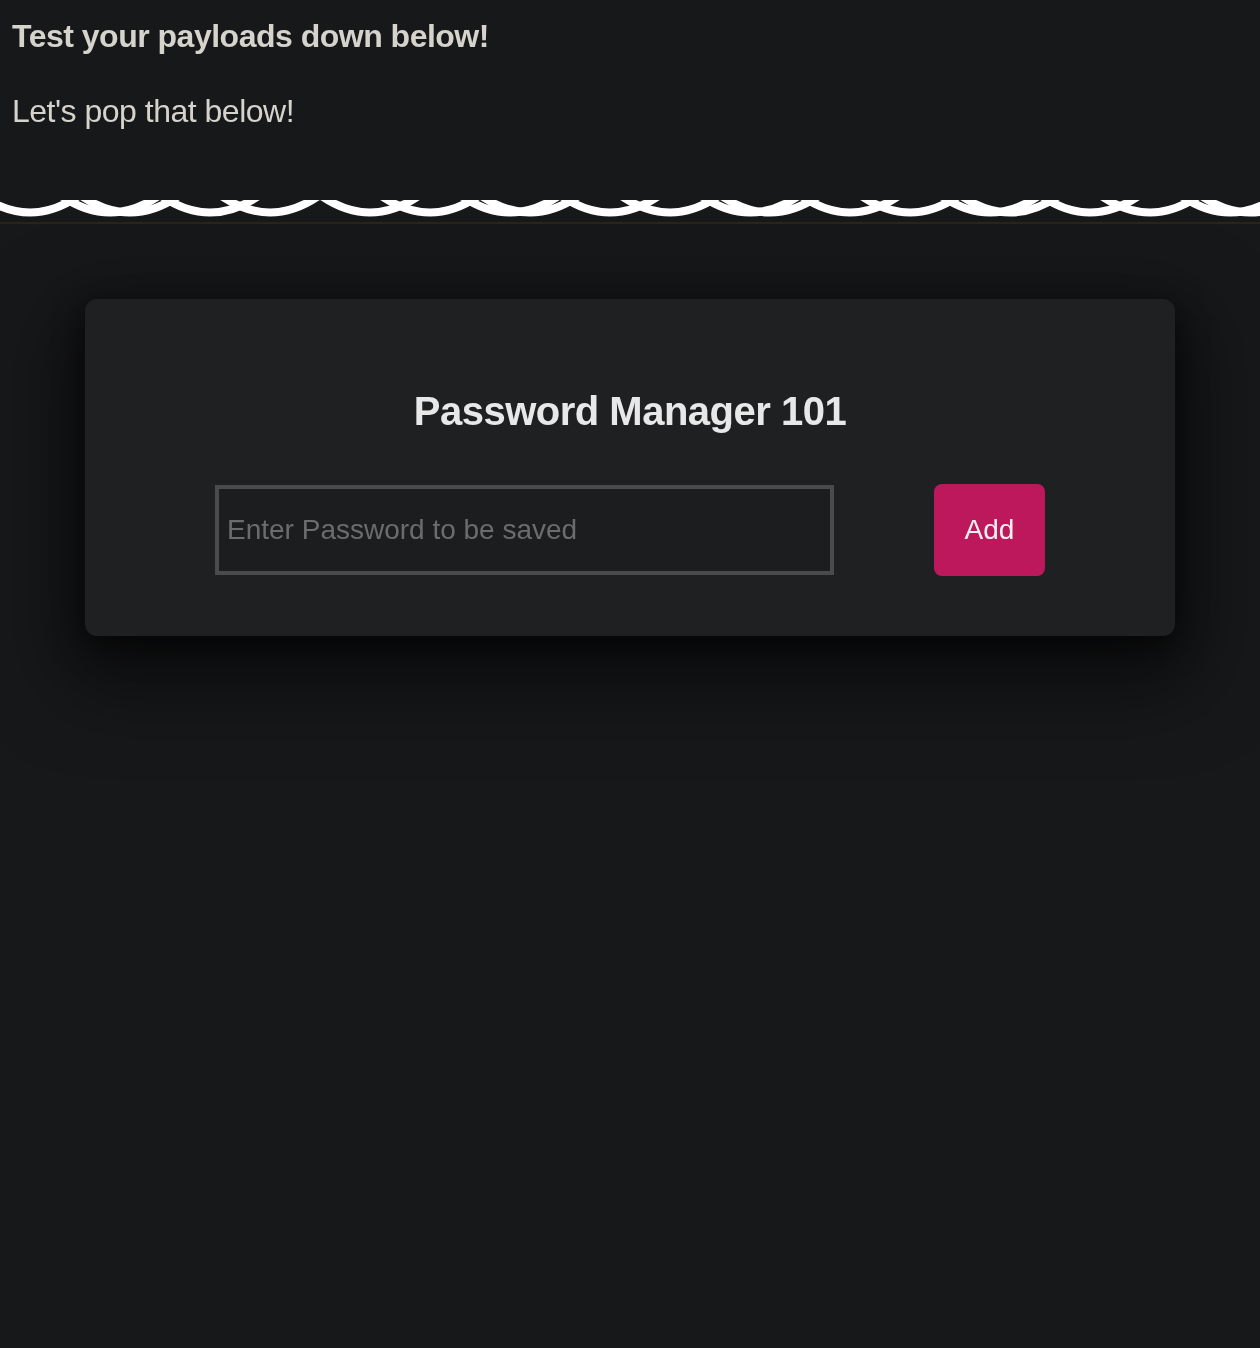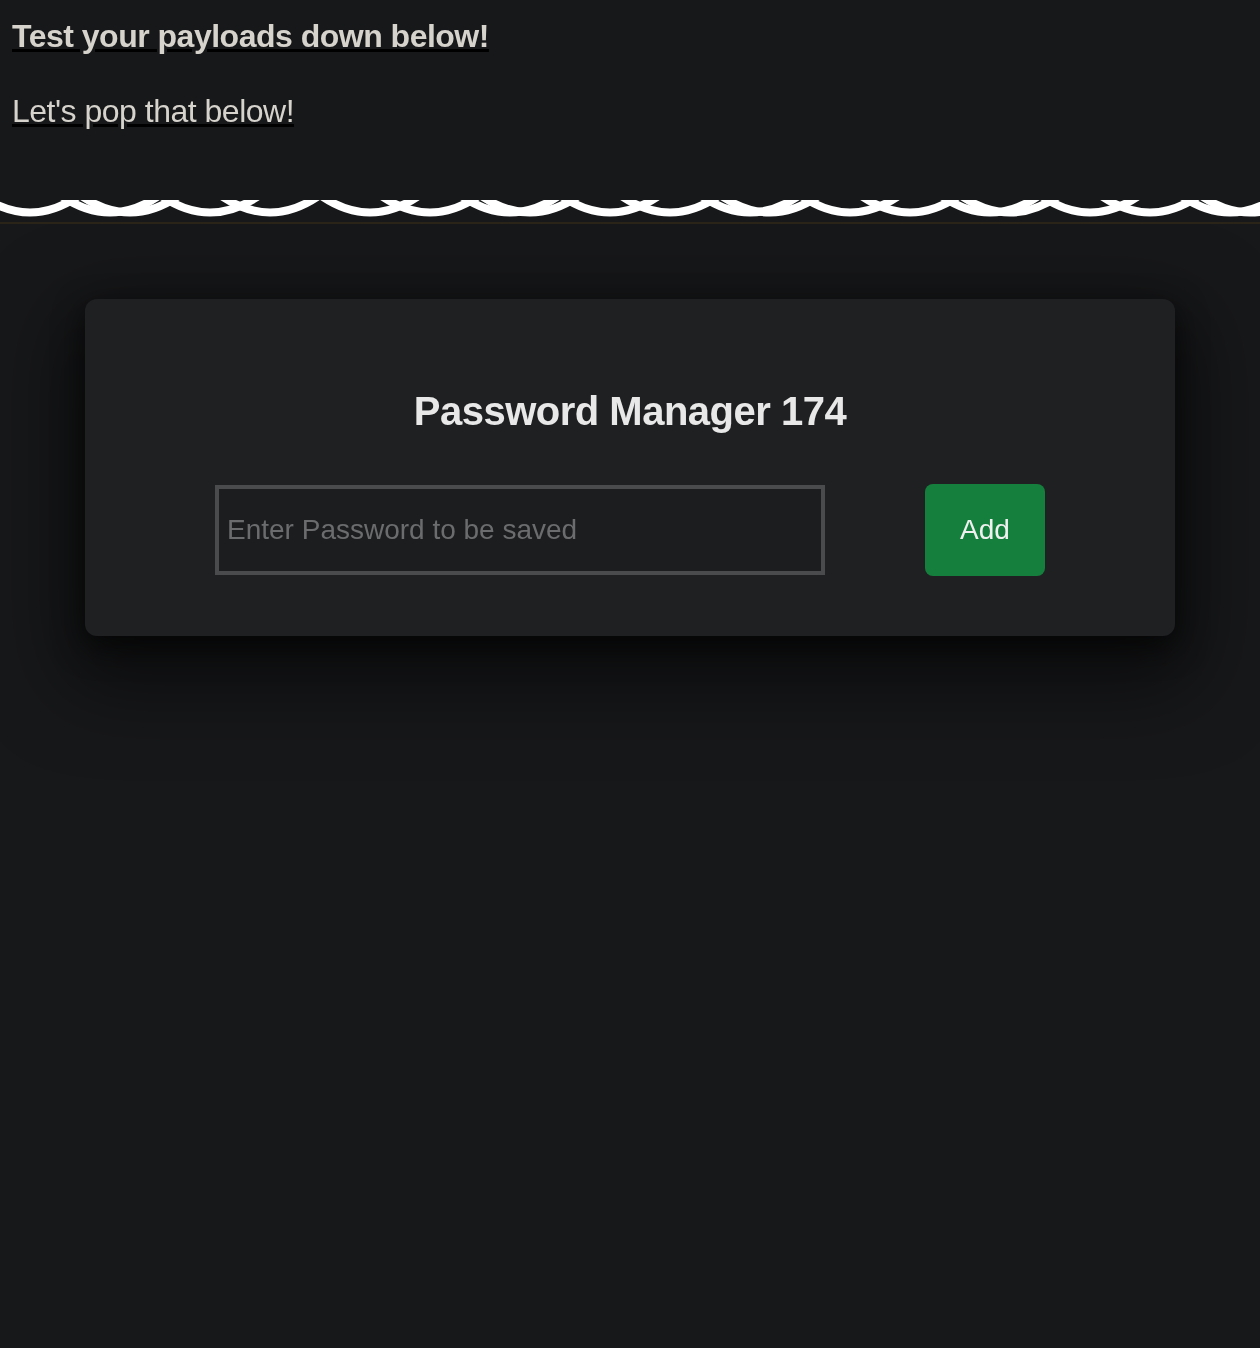--- a/index.html
+++ b/index.html
@@ -12,21 +12,20 @@
       font-family: -apple-system, BlinkMacSystemFont, "Segoe UI", Helvetica, Arial, sans-serif;
       background: #17181a;
       width: 1260px;
       height: 1348px;
       overflow: hidden;
     }
 
     .top-section {
       background: #17181a;
       padding: 10px 12px 30px 12px;
-      text-decoration: underline;
     }
 
     .heading {
       color: #d6d2cc;
       font-size: 32px;
       font-weight: 700;
       letter-spacing: -0.5px;
       margin-bottom: 38px;
       margin-top: 8px;
     }
@@ -98,23 +97,23 @@
       outline: none;
       font-family: inherit;
     }
 
     .password-input::placeholder {
       color: #6b6c6e;
       font-size: 28px;
     }
 
     .add-button {
-      width: 120px;
+      width: 111px;
       height: 92px;
-      background: #15803d;
+      background: #be185d;
       border: none;
       border-radius: 8px;
       color: #f0f0f0;
       font-size: 28px;
       font-weight: 400;
       cursor: pointer;
       font-family: inherit;
     }
   </style>
 </head>
@@ -136,19 +135,19 @@
     <path d="M 700 0 Q 750 35 800 0 Q 850 35 900 0" stroke="#ffffff" stroke-width="8" fill="none"></path>
     <path d="M 860 0 Q 910 35 960 0 Q 1010 35 1060 0" stroke="#ffffff" stroke-width="8" fill="none"></path>
     <path d="M 940 0 Q 990 35 1040 0 Q 1090 35 1140 0" stroke="#ffffff" stroke-width="8" fill="none"></path>
     <path d="M 1100 0 Q 1150 35 1200 0 Q 1250 35 1300 0" stroke="#ffffff" stroke-width="8" fill="none"></path>
     <path d="M 1180 0 Q 1230 35 1280 0" stroke="#ffffff" stroke-width="8" fill="none"></path>
   </svg>
 </div>
 
 <div class="lower-section">
   <div class="card">
-    <h1 class="card-title">Password Manager 174</h1>
+    <h1 class="card-title">Password Manager 101</h1>
     <div class="input-row">
       <input type="text" class="password-input" placeholder="Enter Password to be saved" style="">
       <button class="add-button">Add</button>
     </div>
   </div>
 </div>
 
 </body></html>

